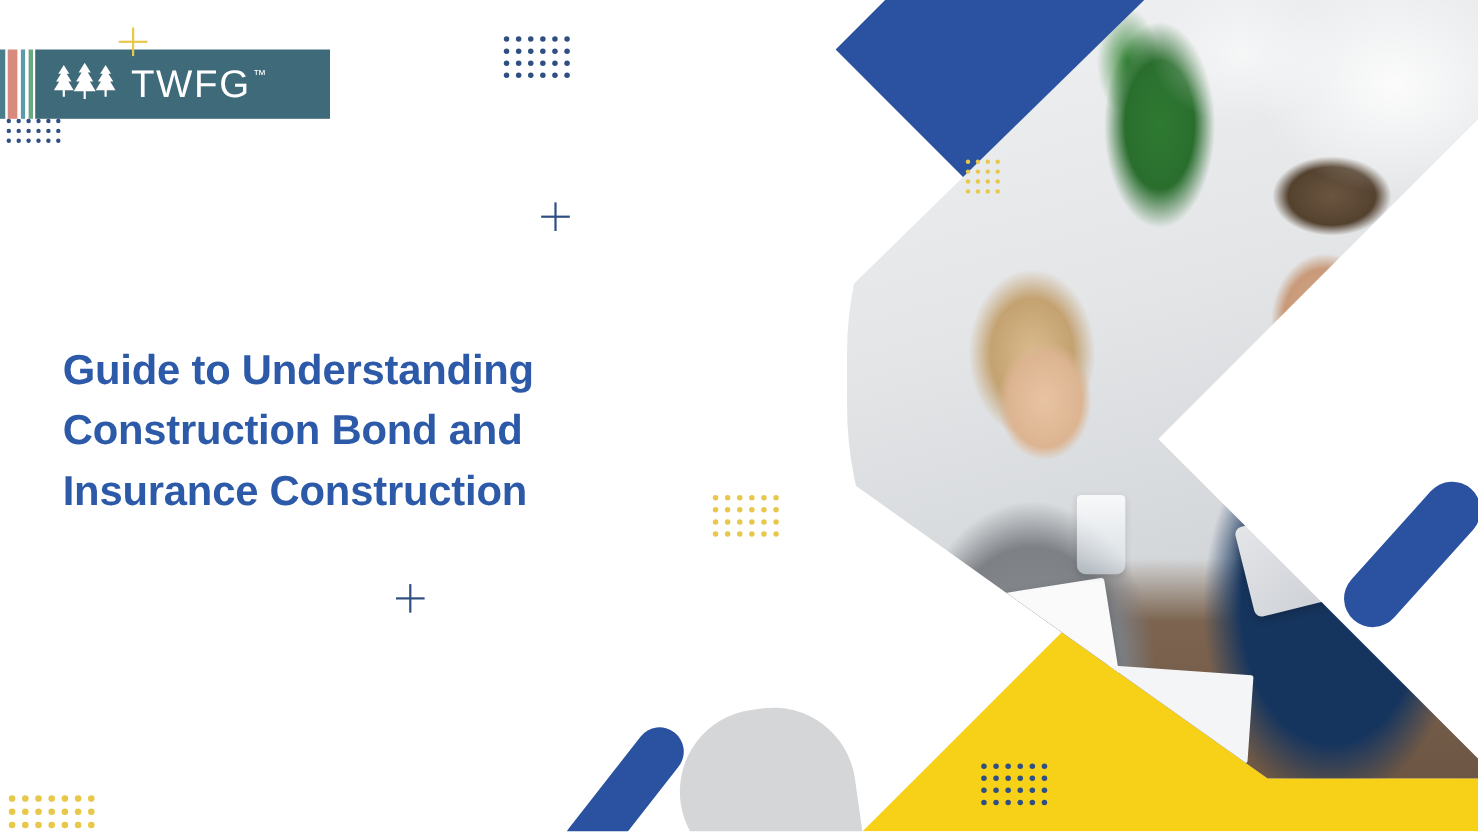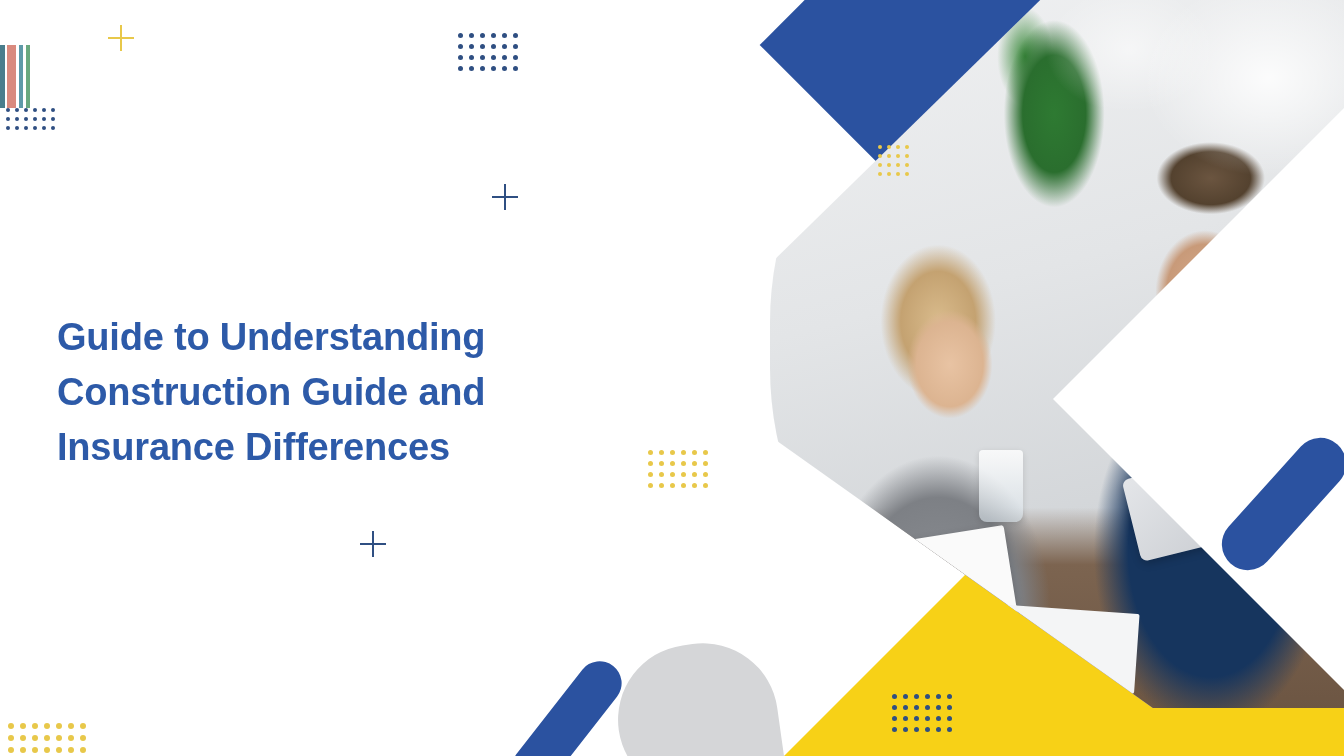--- a/index.html
+++ b/index.html
@@ -188,23 +188,38 @@
     <div class="logo-stripes">
       <i class="s1"></i>
         <i class="s2"></i>
         <i class="s3"></i>
         <i class="s4"></i>
       <i class="s5"></i>
         <i class="s6"></i>
         <i class="s7"></i>
         <i class="s8"></i>
     </div>
+    <div class="logo-box">
+      <span class="trees">
+        <svg width="62" height="40" viewBox="0 0 62 40" aria-hidden="true">
+          <g fill="#ffffff">
+            <path d="M12 2 L17 10 L14.6 10 L19 17 L16.2 17 L21 25 L13 25 L13 31 L11 31 L11 25 L3 25 L7.8 17 L5 17 L9.4 10 L7 10 Z"></path>
+            <path d="M31 0 L36.5 9 L33.8 9 L38.8 17 L35.7 17 L41 26 L32 26 L32 33 L30 33 L30 26 L21 26 L26.3 17 L23.2 17 L28.2 9 L25.5 9 Z"></path>
+            <path d="M50 2 L55 10 L52.6 10 L57 17 L54.2 17 L59 25 L51 25 L51 31 L49 31 L49 25 L41 25 L45.8 17 L43 17 L47.4 10 L45 10 Z"></path>
+          </g>
+        </svg>
+      </span>
+      <span class="twfg-text">
+        <span>TWFG</span>
+        <span class="tm">™</span>
+      </span>
+    </div>
   </div>
 
-  <h1 class="title">Guide to Understanding Construction Guide and Insurance Differences</h1>
+  <h1 class="title">Guide to Understanding Construction Bond and Insurance Construction</h1>
 
   <div class="plus" style="left:108px; top:25px; width:26px; height:26px; color:#e8c84a;"></div>
   <div class="plus" style="left:492px; top:184px; width:26px; height:26px; color:#2f4f82;"></div>
   <div class="plus" style="left:360px; top:531px; width:26px; height:26px; color:#2f4f82;"></div>
 
   <div class="dotgrid" id="dg-navy-top" style="left: 458px; top: 33px; grid-template-columns: repeat(6, 11px); grid-auto-rows: 11px;">
       <span style="width: 5px; height: 5px; background: rgb(47, 79, 130);"></span>
       <span style="width: 5px; height: 5px; background: rgb(47, 79, 130);"></span>
       <span style="width: 5px; height: 5px; background: rgb(47, 79, 130);"></span>
       <span style="width: 5px; height: 5px; background: rgb(47, 79, 130);"></span>

